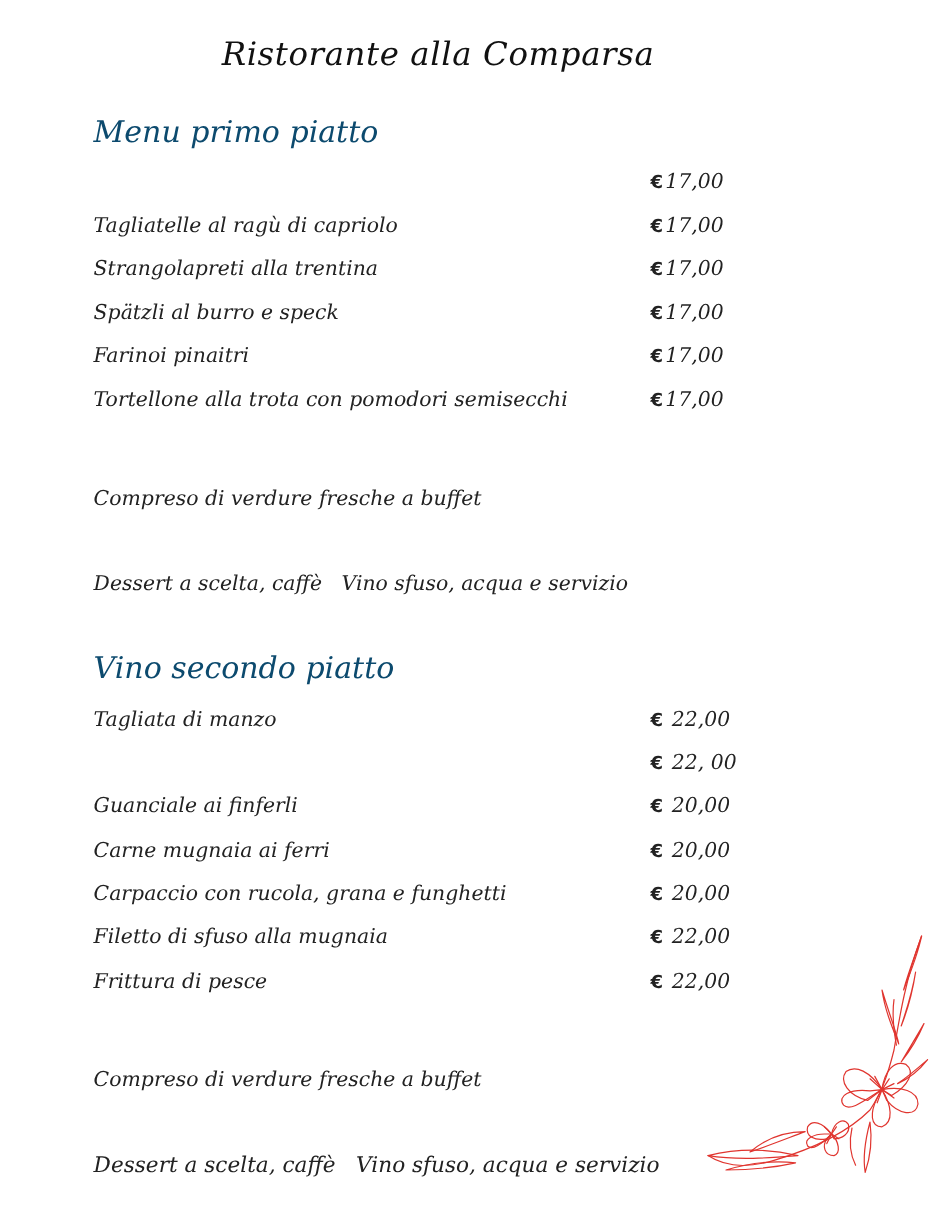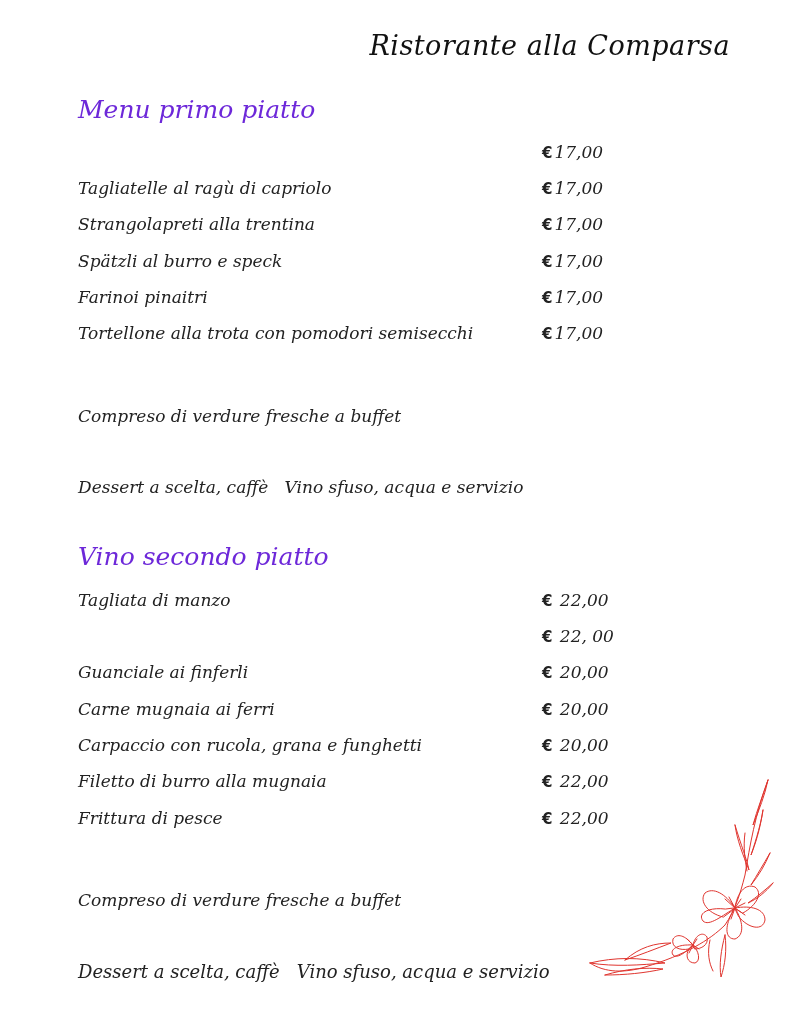--- a/index.html
+++ b/index.html
@@ -2,25 +2,25 @@
 <html><head>
 <meta charset="utf-8">
 <style>
   html, body { margin: 0; padding: 0; background: #ffffff; }
   body {
     width: 791px; height: 1024px; position: relative; overflow: hidden;
     font-family: "DejaVu Serif", serif; color: #1a1a1a;
   }
   .page { position: absolute; inset: 0; }
   .title {
-    position: absolute; top: 30px; left: 0; width: 730px; text-align: right;
+    position: absolute; top: 30px; left: 0; width: 730px; text-align: center;
     font-size: 27px; font-style: italic; letter-spacing: 0.5px; color: #111;
   }
   .section-title {
-    position: absolute; left: 78px; font-size: 25px; font-style: italic; color: #6d28d9;
+    position: absolute; left: 78px; font-size: 25px; font-style: italic; color: #0c4a6e;
   }
   .row {
     position: absolute; left: 78px; width: 560px; height: 26px;
     font-size: 17px; font-style: italic; color: #222;
   }
   .row .dish { position: absolute; left: 0; top: 0; white-space: nowrap; }
   .row .price { position: absolute; left: 464px; top: 0; white-space: nowrap; }
   .row .price .eur { font-style: normal; font-weight: bold; font-family: "DejaVu Sans", sans-serif; font-size: 15px; margin-right: 2px; }
   .note {
     position: absolute; left: 78px; font-size: 17px; font-style: italic; color: #222; white-space: pre; margin-top: 13px;
@@ -77,21 +77,21 @@
   </div>
   <div class="row" style="top:699px">
     <span class="dish">Carne mugnaia ai ferri</span>
     <span class="price"><span class="eur">€</span><span> 20,00</span></span>
   </div>
   <div class="row" style="top:735px">
     <span class="dish">Carpaccio con rucola, grana e funghetti</span>
     <span class="price"><span class="eur">€</span><span> 20,00</span></span>
   </div>
   <div class="row" style="top:771px">
-    <span class="dish">Filetto di burro alla mugnaia</span>
+    <span class="dish">Filetto di sfuso alla mugnaia</span>
     <span class="price"><span class="eur">€</span><span> 22,00</span></span>
   </div>
   <div class="row" style="top:808px">
     <span class="dish">Frittura di pesce</span>
     <span class="price"><span class="eur">€</span><span> 22,00</span></span>
   </div>
 
   <div class="note" style="top:877px">Compreso di verdure fresche a buffet</div>
   <div class="note" style="top:948px; font-size:18px">Dessert a scelta, caffè   Vino sfuso, acqua e servizio</div>
 

